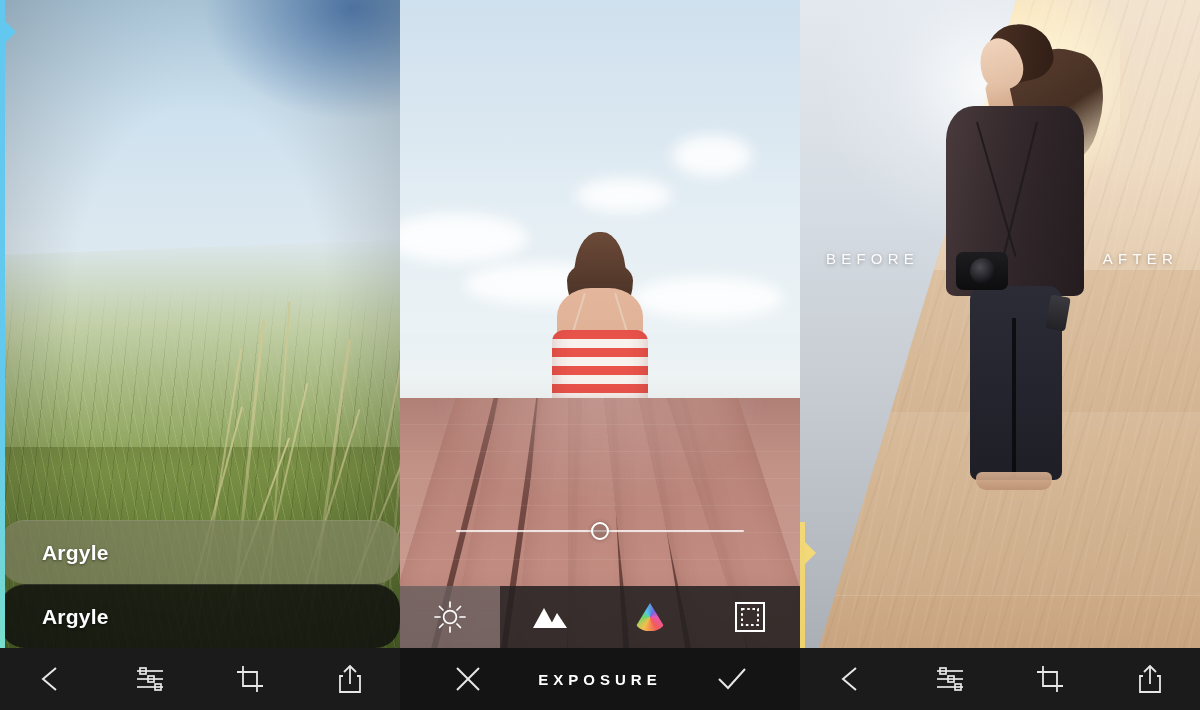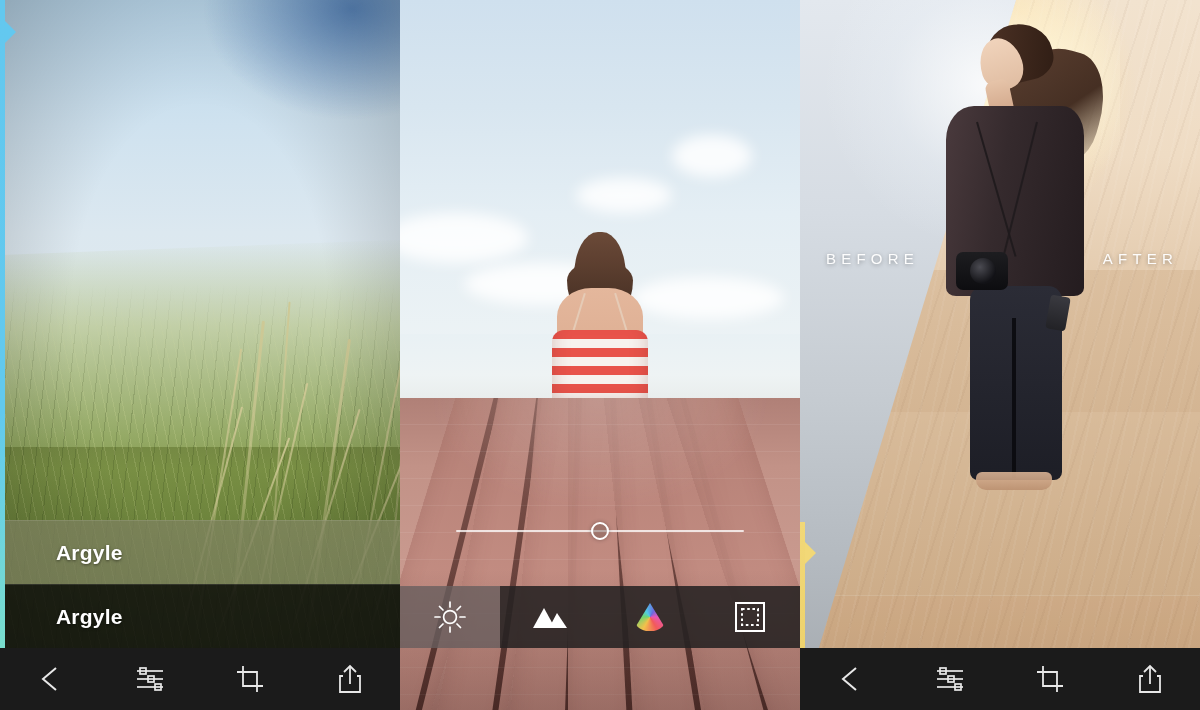--- a/index.html
+++ b/index.html
@@ -171,21 +171,21 @@
     color:rgba(255,255,255,.96); font-weight:400;
     text-shadow:0 1px 4px rgba(0,0,0,.35);
   }
   .ba-before { left:26px; }
   .ba-after  { right:22px; }
 
   
   .filter-list { position:absolute; left:0; right:0; bottom:62px; }
   .filter-row {
     position:relative; height:64px; display:flex; align-items:center;
-    padding-left:56px; border-top:1px solid rgba(255,255,255,.10);
+    padding-left:42px; border-top:1px solid rgba(255,255,255,.10);border-radius:25px;
   }
   .filter-row .label { font-size:21px; color:#fff; font-weight:700; letter-spacing:.2px;
     text-shadow:0 1px 3px rgba(0,0,0,.5); white-space:nowrap; }
   .filter-row .label .sub { font-weight:400; color:rgba(255,255,255,.88); }
   .row-dim { background:rgba(18,18,14,.86); }
   .row-active-left { background:linear-gradient(90deg, rgba(122,126,92,.80), rgba(132,136,100,.72)); }
   .row-active-right { background:linear-gradient(90deg, rgba(196,176,166,.86), rgba(188,166,156,.80)); }
   .row-dim-right { background:rgba(34,26,24,.90); }
 
   
@@ -387,20 +387,34 @@
         <div class="color-wheel"></div>
       </div>
       <div class="edit-cell">
         <svg width="32" height="32" viewBox="0 0 32 32">
           <rect x="2" y="2" width="28" height="28" fill="none" stroke="#fff" stroke-width="2"></rect>
           <rect x="8" y="8" width="16" height="16" fill="none" stroke="#fff" stroke-width="2" stroke-dasharray="2.6 2.6"></rect>
         </svg>
       </div>
     </div>
 
+    <div class="navbar center-bar">
+      <div class="nav-btn">
+        <svg width="30" height="30" viewBox="0 0 30 30">
+          <line x1="4" y1="4" x2="26" y2="26" stroke="#e8e8e8" stroke-width="2"></line>
+          <line x1="26" y1="4" x2="4" y2="26" stroke="#e8e8e8" stroke-width="2"></line>
+        </svg>
+      </div>
+      <div class="edit-title">EXPOSURE</div>
+      <div class="nav-btn">
+        <svg width="34" height="30" viewBox="0 0 34 30">
+          <polyline points="4,15 13,24 30,5" fill="none" stroke="#e8e8e8" stroke-width="2"></polyline>
+        </svg>
+      </div>
+    </div>
   </div>
 
   <div class="panel panel-right">
 
     <div class="photo-dune">
       <div class="dune-after"></div>
       <div class="dune-ridge" style="top:38%;"></div>
       <div class="dune-ridge" style="top:58%; opacity:.6;"></div>
       <div class="dune-sandtex"></div>
       <div class="dune-glow"></div>

